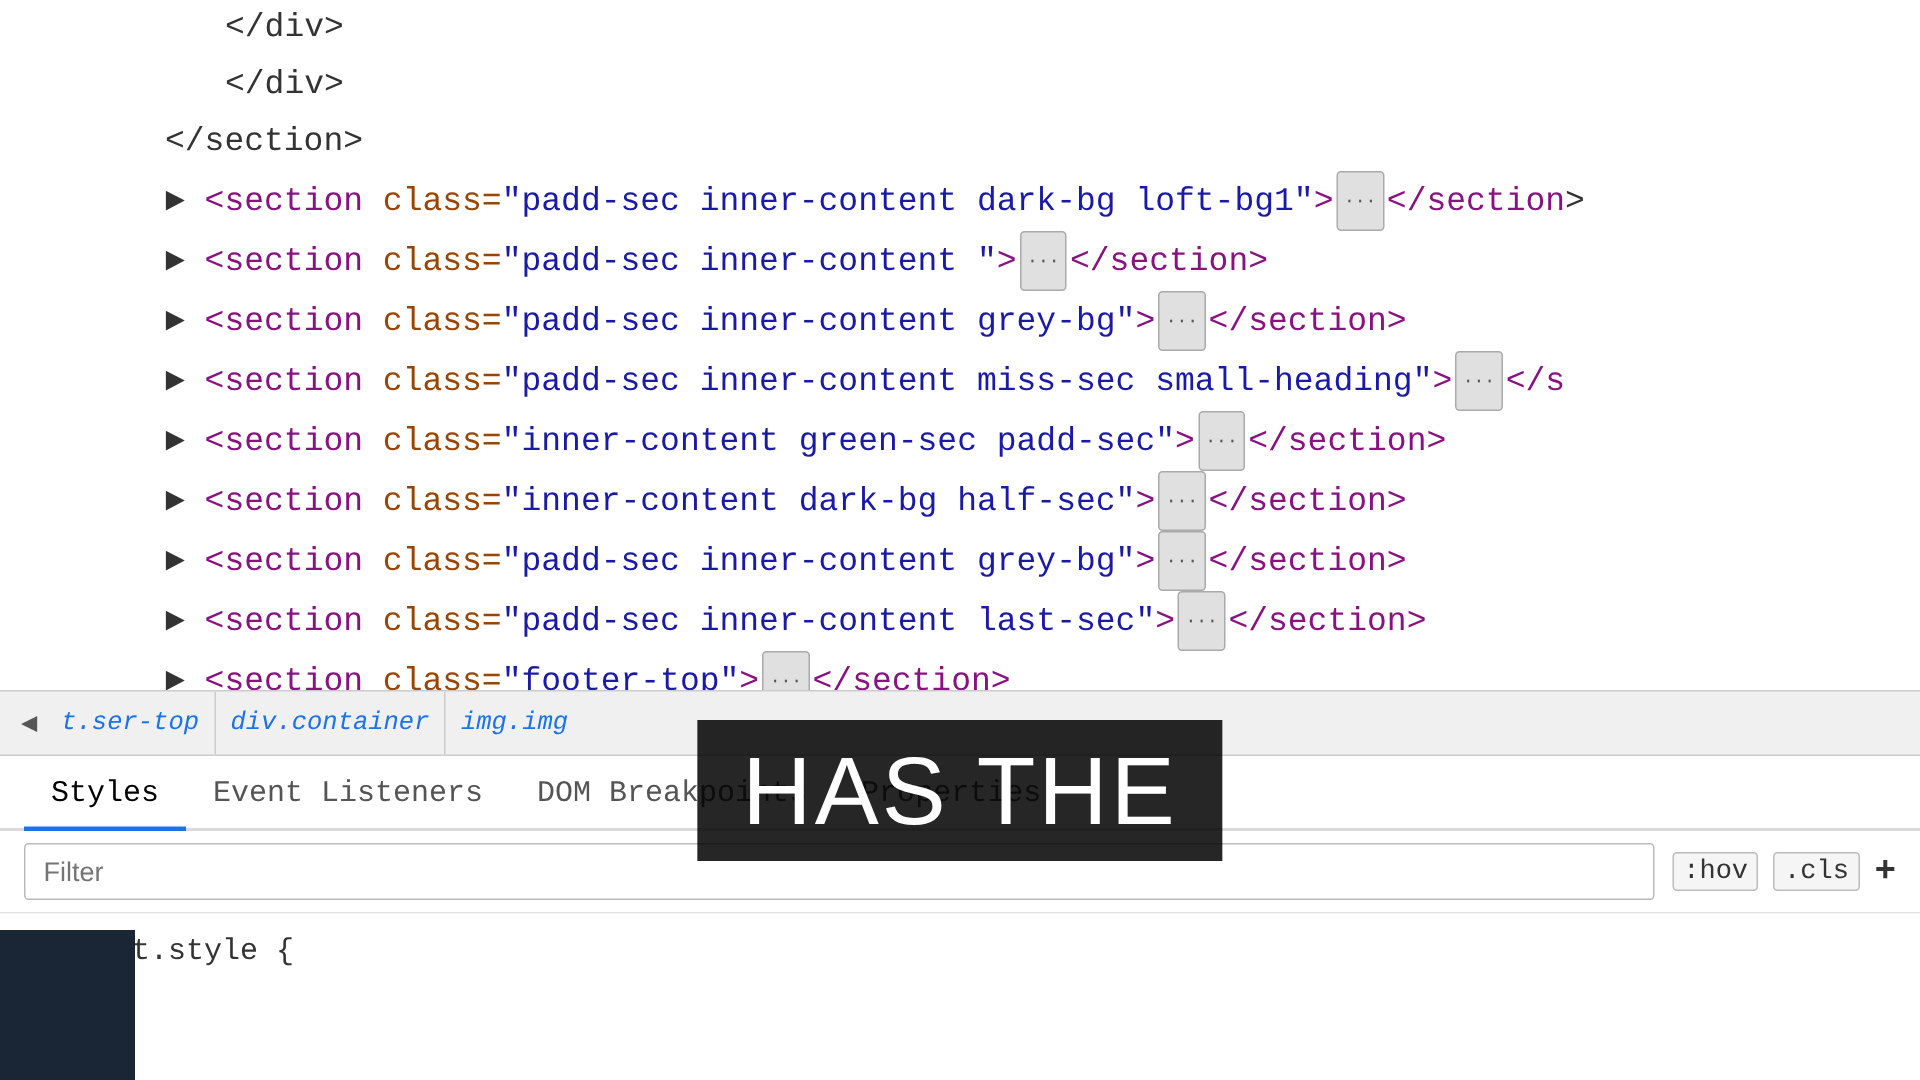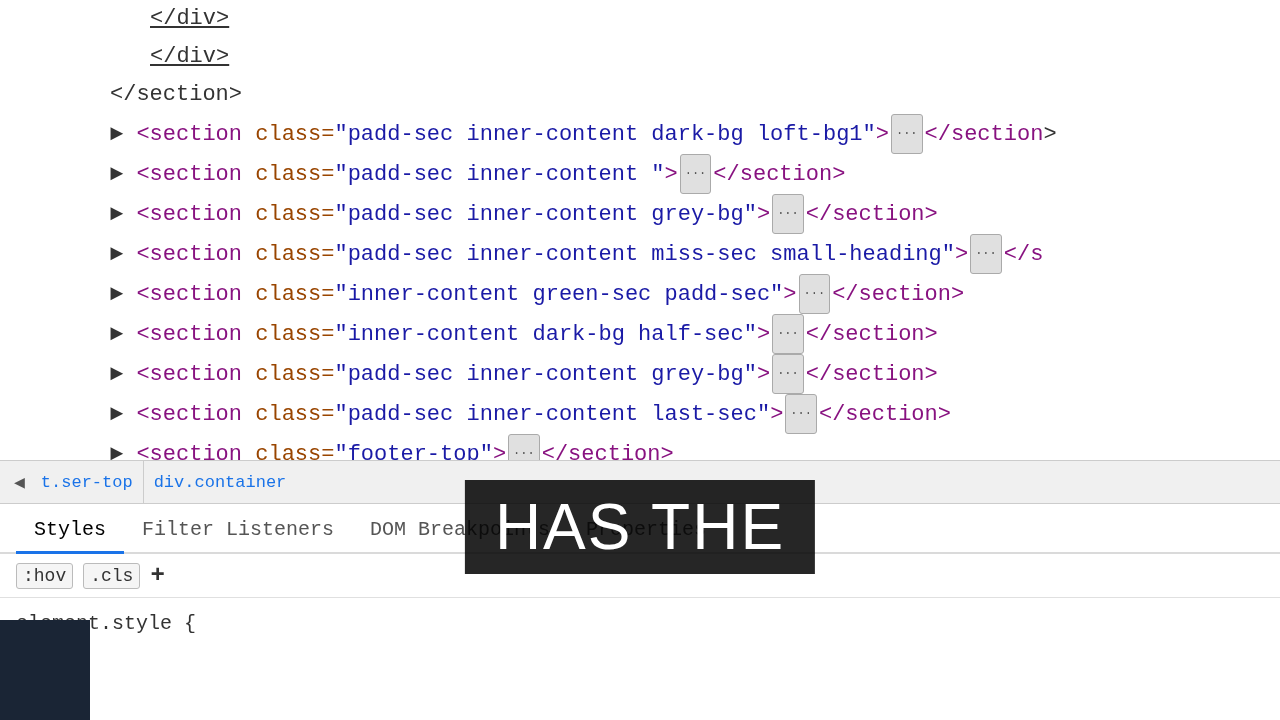--- a/index.html
+++ b/index.html
@@ -23,21 +23,21 @@
     }
 
     .dom-line {
       font-size: 22px;
       line-height: 38px;
       color: #333333;
       white-space: nowrap;
       padding-left: 20px;
     }
 
-    .dom-line.indent1 { padding-left: 60px; text-decoration: underline; }
+    .dom-line.indent1 { padding-left: 60px; }
 
     .dom-line .tag { color: #881280; }
     .dom-line .attr-name { color: #994500; }
     .dom-line .attr-value { color: #1a1aa6; }
     .dom-line .ellipsis {
       display: inline-block;
       background: #e0e0e0;
       border: 1px solid #aaa;
       border-radius: 3px;
       font-size: 12px;
@@ -71,20 +71,21 @@
     .breadcrumb-item {
       font-size: 17px;
       color: #1a73e8;
       padding: 16px 10px;
       white-space: nowrap;
       cursor: pointer;
       border-right: 1px solid #ccc;
       height: 100%;
       display: flex;
       align-items: center;
+      font-style: italic;
     }
 
     .breadcrumb-item:last-child {
       border-right: none;
     }
 
     
     .tab-bar {
       display: flex;
       align-items: flex-end;
@@ -218,30 +219,32 @@
       <div class="dom-line">►&nbsp;<span class="tag" style="color: rgb(136, 18, 128);">&lt;section</span> <span class="attr-name" style="color: rgb(153, 69, 0);">class=</span><span class="attr-value" style="color: rgb(26, 26, 166);">"padd-sec inner-content grey-bg"</span><span class="tag" style="color: rgb(136, 18, 128);">&gt;</span><span class="ellipsis" style="display: inline-block; background: rgb(224, 224, 224); border: 1px solid rgb(170, 170, 170); border-radius: 3px; font-size: 12px; padding: 0px 4px; margin: 0px 2px; vertical-align: middle; color: rgb(85, 85, 85);">···</span><span class="tag" style="color: rgb(136, 18, 128);">&lt;/section&gt;</span></div>
       <div class="dom-line">►&nbsp;<span class="tag" style="color: rgb(136, 18, 128);">&lt;section</span> <span class="attr-name" style="color: rgb(153, 69, 0);">class=</span><span class="attr-value" style="color: rgb(26, 26, 166);">"padd-sec inner-content last-sec"</span><span class="tag" style="color: rgb(136, 18, 128);">&gt;</span><span class="ellipsis" style="display: inline-block; background: rgb(224, 224, 224); border: 1px solid rgb(170, 170, 170); border-radius: 3px; font-size: 12px; padding: 0px 4px; margin: 0px 2px; vertical-align: middle; color: rgb(85, 85, 85);">···</span><span class="tag" style="color: rgb(136, 18, 128);">&lt;/section&gt;</span></div>
       <div class="dom-line">►&nbsp;<span class="tag" style="color: rgb(136, 18, 128);">&lt;section</span> <span class="attr-name" style="color: rgb(153, 69, 0);">class=</span><span class="attr-value" style="color: rgb(26, 26, 166);">"footer-top"</span><span class="tag" style="color: rgb(136, 18, 128);">&gt;</span><span class="ellipsis" style="display: inline-block; background: rgb(224, 224, 224); border: 1px solid rgb(170, 170, 170); border-radius: 3px; font-size: 12px; padding: 0px 4px; margin: 0px 2px; vertical-align: middle; color: rgb(85, 85, 85);">···</span><span class="tag" style="color: rgb(136, 18, 128);">&lt;/section&gt;</span></div>
     </div>
 </div>
 
 <div class="breadcrumb-bar">
   <span class="breadcrumb-arrow" id="bc-arrow">◀</span>
   <span class="breadcrumb-item" id="bc-0">t.ser-top</span>
   <span class="breadcrumb-item" id="bc-1">div.container</span>
+  <span class="breadcrumb-item" id="bc-3">img.img</span>
 </div>
 
 <div class="tab-bar">
   <div class="tab-item active" id="tab-0">Styles</div>
-  <div class="tab-item" id="tab-3">Filter Listeners</div>
+  <div class="tab-item" id="tab-3">Event Listeners</div>
   <div class="tab-item" id="tab-4">DOM Breakpoints</div>
   <div class="tab-item" id="tab-5">Properties</div>
 </div>
 
 <div class="filter-bar">
+  <input class="filter-input" type="text" id="filter-input" placeholder="Filter" style="">
   <div class="filter-actions">
     <span class="filter-action-btn" id="hov-btn">:hov</span>
     <span class="filter-action-btn" id="cls-btn">.cls</span>
     <span class="filter-plus" id="plus-btn">+</span>
   </div>
 </div>
 
 <div class="css-panel">
   <div class="css-line" id="css-selector">element.style {</div>
   <div class="css-line" id="css-closing">}</div>

